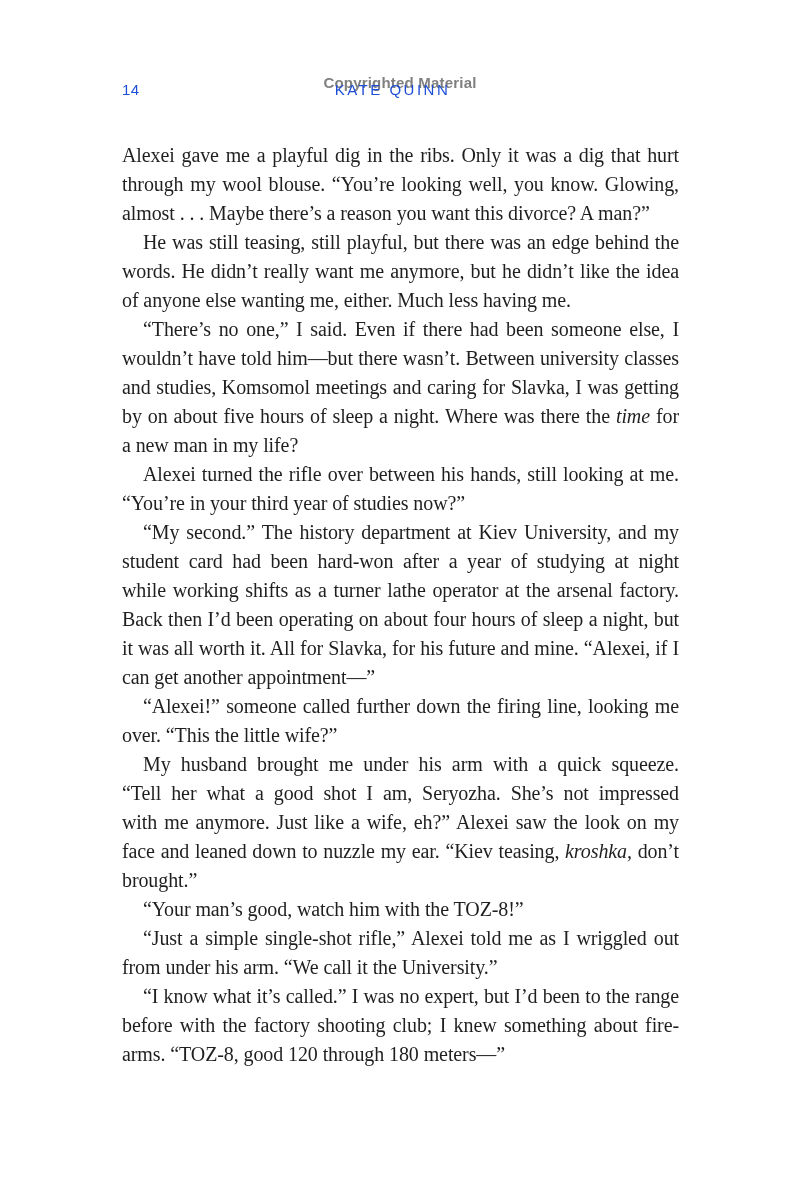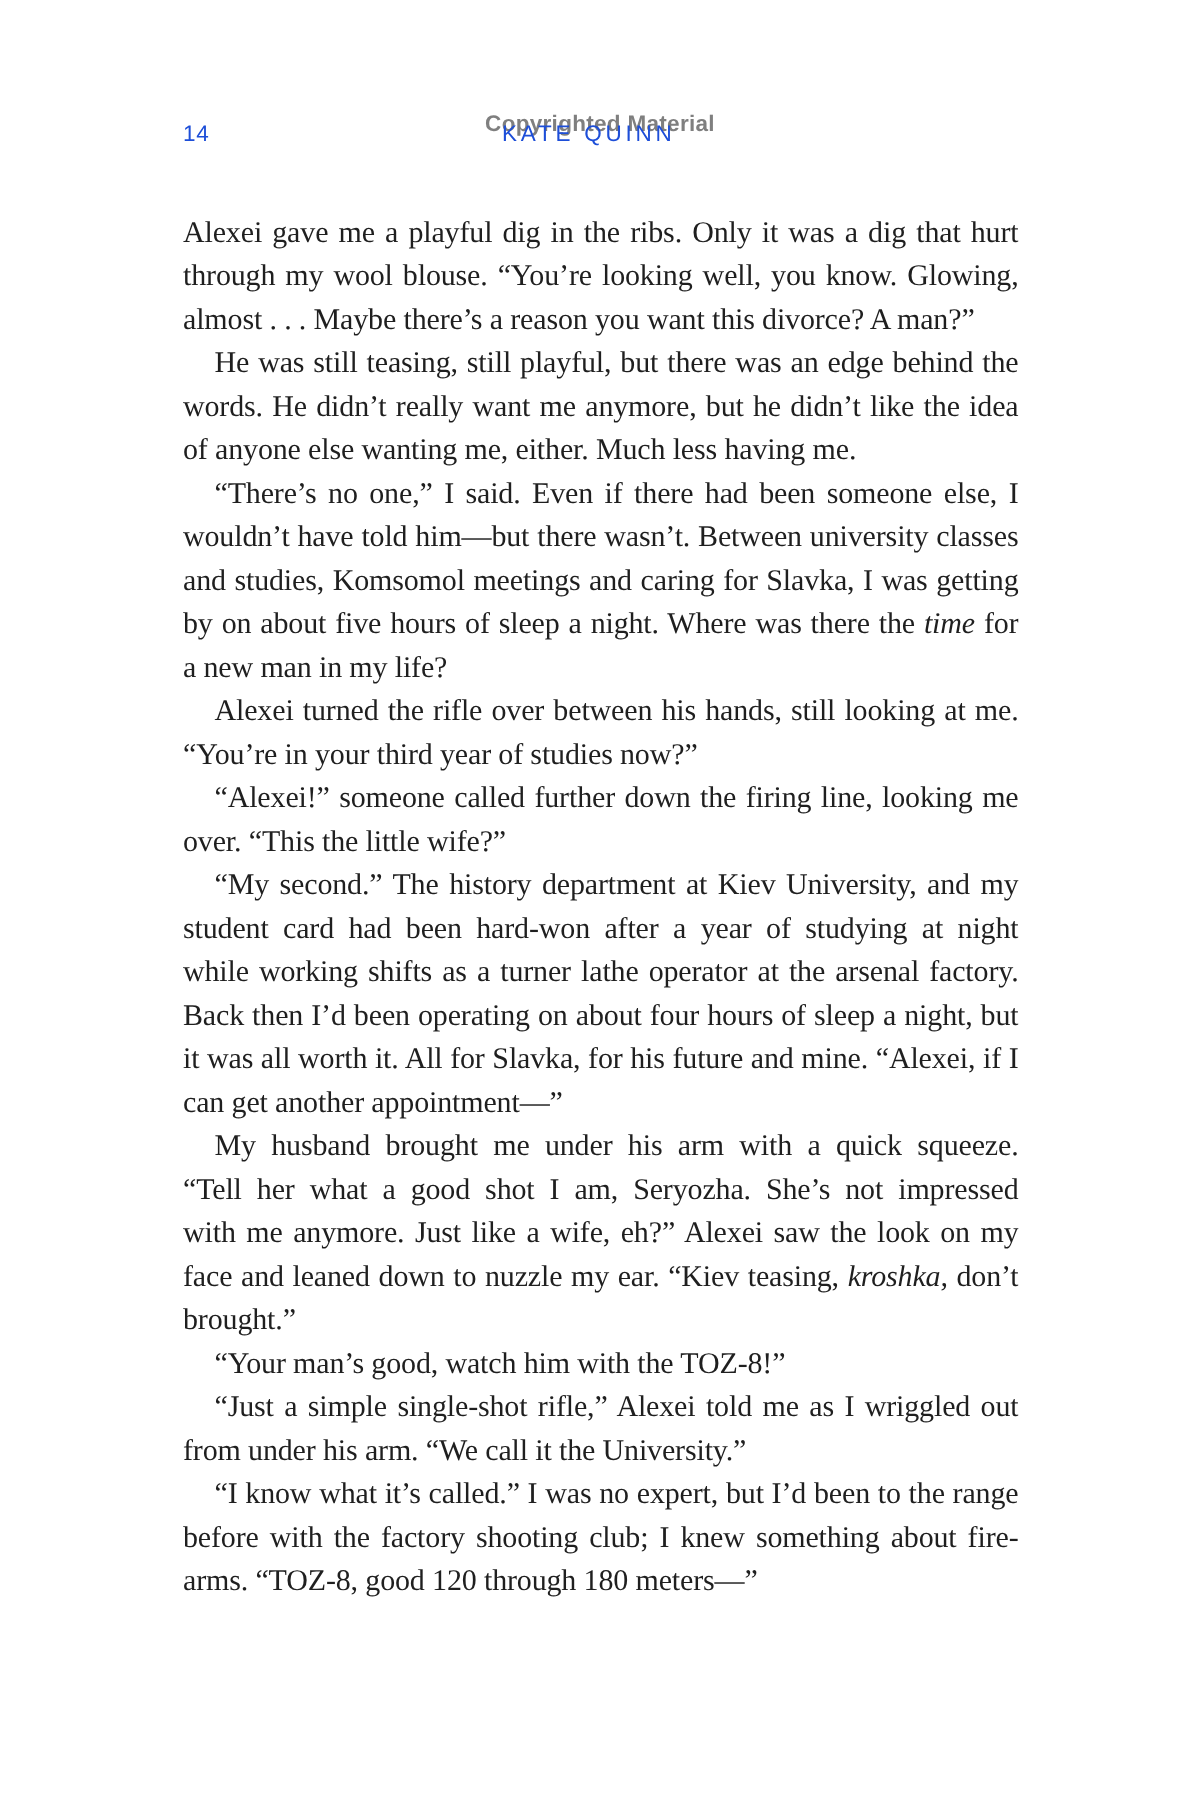--- a/index.html
+++ b/index.html
@@ -101,30 +101,30 @@
         <div class="line just"><span>wouldn’t have told him—but there wasn’t. Between university classes</span></div>
         <div class="line just"><span>and studies, Komsomol meetings and caring for Slavka, I was getting</span></div>
         <div class="line just"><span>by on about five hours of sleep a night. Where was there the </span><i>time</i><span> for</span></div>
         <div class="line last"><span>a new man in my life?</span></div>
       </div>
       <div>
         <div class="line just indent"><span>Alexei turned the rifle over between his hands, still looking at me.</span></div>
         <div class="line last"><span>“You’re in your third year of studies now?”</span></div>
       </div>
       <div>
-        <div class="line just indent"><span>“Alexei!” someone called further down the firing line, looking me</span></div>
-        <div class="line last"><span>over. “This the little wife?”</span></div>
-      </div>
-      <div>
         <div class="line just indent"><span>“My second.” The history department at Kiev University, and my</span></div>
         <div class="line just"><span>student card had been hard-won after a year of studying at night</span></div>
         <div class="line just"><span>while working shifts as a turner lathe operator at the arsenal factory.</span></div>
         <div class="line just"><span>Back then I’d been operating on about four hours of sleep a night, but</span></div>
         <div class="line just"><span>it was all worth it. All for Slavka, for his future and mine. “Alexei, if I</span></div>
         <div class="line last"><span>can get another appointment—”</span></div>
+      </div>
+      <div>
+        <div class="line just indent"><span>“Alexei!” someone called further down the firing line, looking me</span></div>
+        <div class="line last"><span>over. “This the little wife?”</span></div>
       </div>
       <div>
         <div class="line just indent"><span>My husband brought me under his arm with a quick squeeze.</span></div>
         <div class="line just"><span>“Tell her what a good shot I am, Seryozha. She’s not impressed</span></div>
         <div class="line just"><span>with me anymore. Just like a wife, eh?” Alexei saw the look on my</span></div>
         <div class="line just"><span>face and leaned down to nuzzle my ear. “Kiev teasing, </span><i>kroshka,</i><span> don’t</span></div>
         <div class="line last"><span>brought.”</span></div>
       </div>
       <div>
         <div class="line last indent"><span>“Your man’s good, watch him with the TOZ-8!”</span></div>

